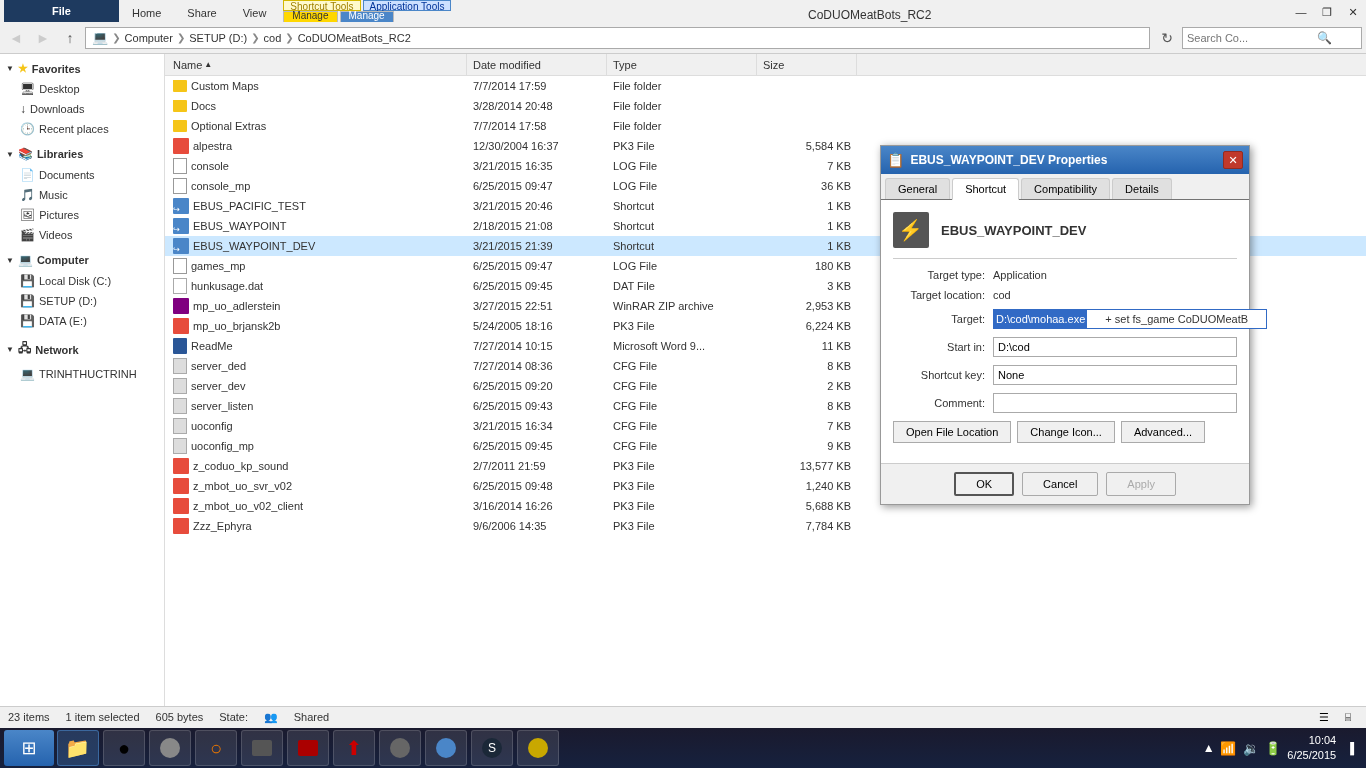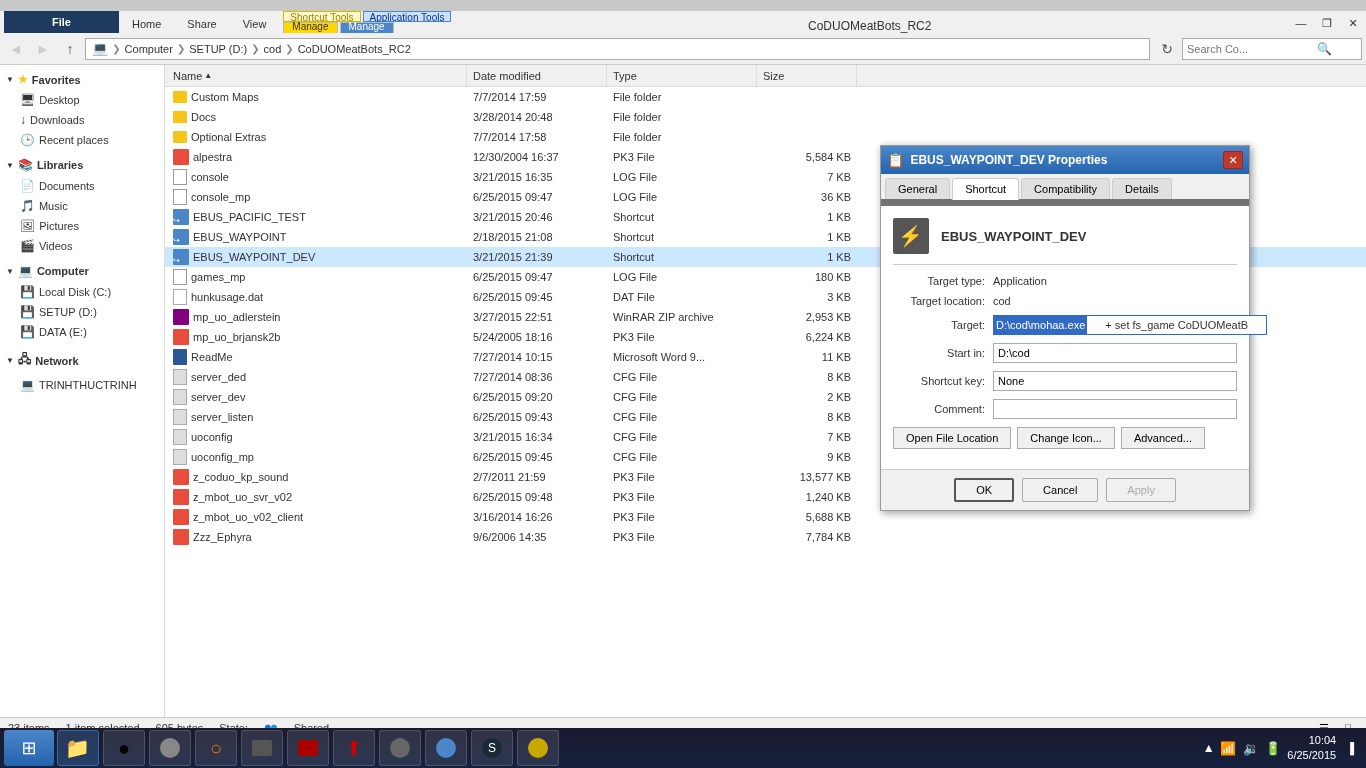--- a/index.html
+++ b/index.html
@@ -1,19 +1,19 @@
 <!DOCTYPE html>
 <html><head>
   <meta charset="utf-8">
   <style>
     * { margin: 0; padding: 0; box-sizing: border-box; }
     body { font-family: 'Segoe UI', Arial, sans-serif; font-size: 12px; background: #c8c8c8; width: 1366px; height: 768px; overflow: hidden; position: relative; }
 
     
-    .explorer-window { position: absolute; top: 11px; left: 0; width: 1366px; height: 728px; background: #f0f0f0; display: flex; flex-direction: column; }
+    .explorer-window { position: absolute; top: 0; left: 0; width: 1366px; height: 728px; background: #f0f0f0; display: flex; flex-direction: column; }
     .ribbon-tab { padding: 3px 12px; font-size: 11px; color: #333; cursor: pointer; border: 1px solid transparent; border-bottom: none; background: #f0f0f0; height: 20px; line-height: 14px; }
     .ribbon-tab.active-shortcut { background: #ffd700; border: 1px solid #bbb; border-bottom: none; }
     .ribbon-tab.active-app { background: #4a86c8; color: white; border: 1px solid #bbb; border-bottom: none; }
     .title-btn { width: 26px; height: 20px; border: none; background: transparent; cursor: pointer; font-size: 11px; color: #333; display: flex; align-items: center; justify-content: center; }
 
     
     .nav-bar { display: flex; align-items: center; background: #f0f0f0; border-bottom: 1px solid #ccc; padding: 3px 4px; height: 32px; gap: 3px; }
     .nav-btn { width: 24px; height: 22px; border: 1px solid transparent; background: transparent; cursor: pointer; display: flex; align-items: center; justify-content: center; font-size: 14px; color: #555; }
     .nav-btn.disabled { color: #ccc; cursor: default; }
     .address-bar { flex: 1; display: flex; align-items: center; background: white; border: 1px solid #aaa; height: 22px; padding: 0 6px; font-size: 11px; color: #333; gap: 4px; }
@@ -62,21 +62,21 @@
     .taskbar-spacer { flex: 1; }
     .taskbar-tray { display: flex; align-items: center; gap: 6px; padding: 0 8px; }
     .clock { font-size: 11px; color: white; text-align: right; line-height: 1.4; }
 
     
     .dialog-overlay { position: absolute; top: 0; left: 0; width: 100%; height: 100%; pointer-events: none; }
     .dialog { position: absolute; top: 145px; left: 880px; width: 370px; background: #f0f0f0; border: 1px solid #999; box-shadow: 2px 2px 8px rgba(0,0,0,0.4); pointer-events: all; }
     .dialog-titlebar { display: flex; align-items: center; justify-content: space-between; background: linear-gradient(to bottom, #4a86c8, #2563ae); height: 28px; padding: 0 6px; }
     .dialog-title { color: white; font-size: 12px; font-weight: bold; display: flex; align-items: center; gap: 6px; }
     .dialog-close { width: 20px; height: 18px; background: #c0392b; border: 1px solid #922b21; color: white; font-size: 11px; cursor: pointer; display: flex; align-items: center; justify-content: center; border-radius: 2px; }
-    .dialog-tabs { display: flex; border-bottom: 7px solid #737373; background: #f0f0f0; padding: 4px 4px 0 4px; align-items: flex-end; }
+    .dialog-tabs { display: flex; border-bottom: 1px solid #737373; background: #f0f0f0; padding: 4px 4px 0 4px; align-items: flex-end; }
     .dialog-tab { padding: 4px 12px; font-size: 11px; cursor: pointer; border: 1px solid #ccc; border-bottom: none; background: #e0e0e0; margin-right: 2px; border-radius: 3px 3px 0 0; }
     .dialog-tab.active { background: white; border-bottom: 1px solid white; margin-bottom: -1px; z-index: 1; }
     .dialog-body { background: white; padding: 12px; }
     .dialog-header-section { display: flex; align-items: center; gap: 12px; padding-bottom: 10px; border-bottom: 1px solid #ccc; margin-bottom: 10px; }
     .dialog-app-icon { width: 32px; height: 32px; background: #555; border-radius: 2px; display: flex; align-items: center; justify-content: center; }
     .dialog-app-name { font-size: 13px; font-weight: bold; color: #333; }
     .dialog-field { display: flex; align-items: center; margin-bottom: 8px; }
     .dialog-label { width: 100px; font-size: 11px; color: #333; text-align: right; padding-right: 8px; flex-shrink: 0; }
     .dialog-value { font-size: 11px; color: #333; flex: 1; }
     .dialog-input { flex: 1; height: 20px; border: 1px solid #aaa; padding: 0 4px; font-size: 11px; background: white; }

